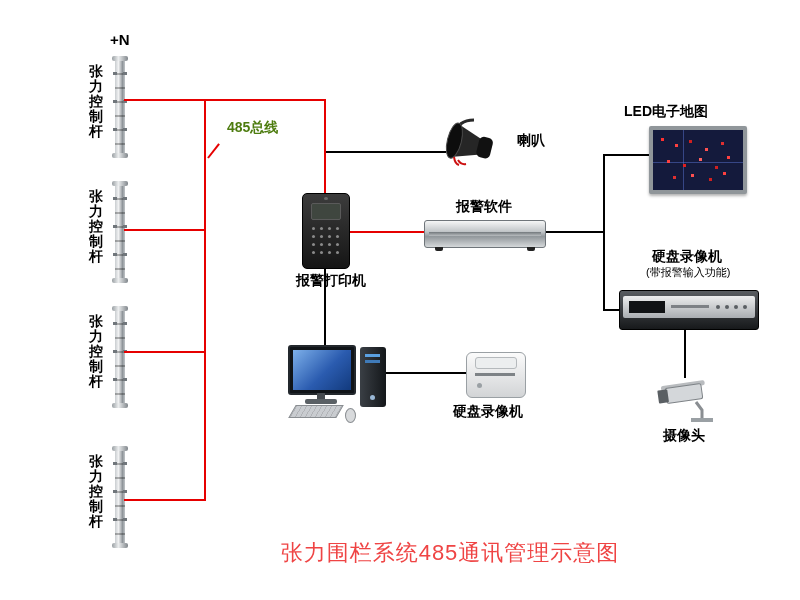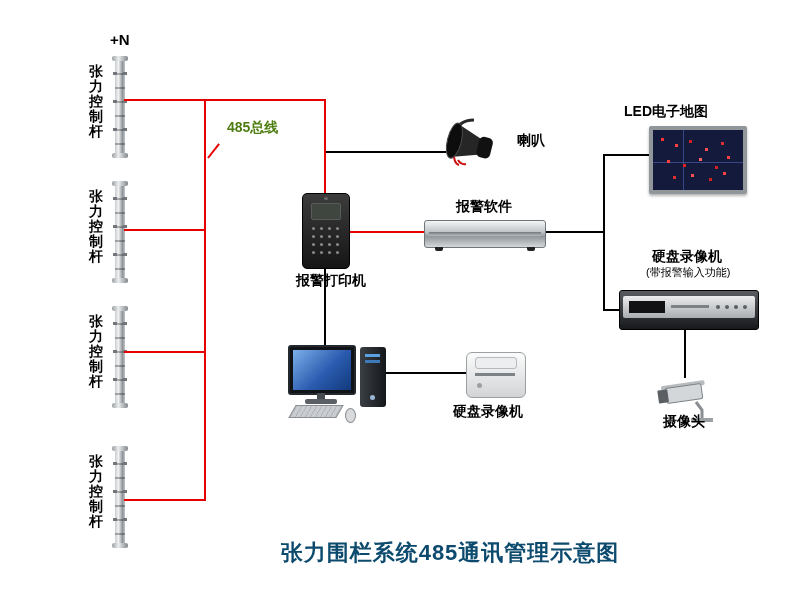--- a/index.html
+++ b/index.html
@@ -10,21 +10,21 @@
   .lv{position:absolute;width:2px;background:#000;}
   .red{background:#e60000;}
   .tick{transform:rotate(-52deg);transform-origin:left center;}
   
   .lbl{position:absolute;color:#000;font-size:14px;font-weight:600;white-space:nowrap;}
   .lbl.small{font-size:11px;font-weight:500;}
   .lbl.redtxt{color:#4d7c0f;}
   .pole-lbl{position:absolute;width:24px;font-size:14px;font-weight:600;line-height:15px;
             white-space:pre-line;text-align:center;color:#000;}
   .title{position:absolute;left:200px;top:538px;width:500px;text-align:center;
-         font-size:22px;font-weight:700;color:#0c4a6e;letter-spacing:1px;}
+         font-size:22px;font-weight:400;color:#ef4444;letter-spacing:1px;}
   
   .pole{position:absolute;width:16px;}
   .pole .cap{width:16px;height:5px;border-radius:2px;
              background:linear-gradient(90deg,#9aa0a4,#eceeef 40%,#80868b);}
   .pole .rod{width:10px;height:92px;margin:0 auto;
              background:repeating-linear-gradient(180deg,rgba(0,0,0,0) 0 12px,rgba(0,0,0,.28) 12px 14px),
                         linear-gradient(90deg,#c9cdd0,#f0f1f2 35%,#8f959a 75%,#c0c4c7);}
   .pole .pins{position:absolute;left:1px;top:16px;width:4px;height:3px;background:#70767b;
               box-shadow:10px 0 #70767b,0 28px #70767b,10px 28px #70767b,0 56px #70767b,10px 56px #70767b;}
   
@@ -213,21 +213,21 @@
     <svg width="72" height="50" viewBox="0 0 72 50">
       <g transform="rotate(-8 34 18)">
         <rect x="12" y="7" width="44" height="5" rx="2" fill="#b9bcbf"></rect>
         <rect x="16" y="10" width="36" height="15" rx="2" fill="#d4d7da" stroke="#7e8387"></rect>
         <rect x="8" y="11" width="10" height="13" rx="1" fill="#5a5f63"></rect>
       </g>
       <path d="M46 26 L52 34 L52 42" stroke="#8a8e92" stroke-width="3" fill="none"></path>
       <rect x="41" y="42" width="22" height="4" fill="#9aa0a4"></rect>
     </svg>
   </div>
-  <div class="lbl" style="left:663px;top:413px">摄像头</div>
+  <div class="lbl" style="left:663px;top:427px">摄像头</div>
 
   <div class="icon" style="left:0;top:0">
     <div class="monitor">
       <div class="screen"></div>
     </div>
     <div class="mon-stand"></div>
     <div class="mon-base"></div>
     <div class="keyboard"></div>
     <div class="mouse"></div>
     <div class="tower">

